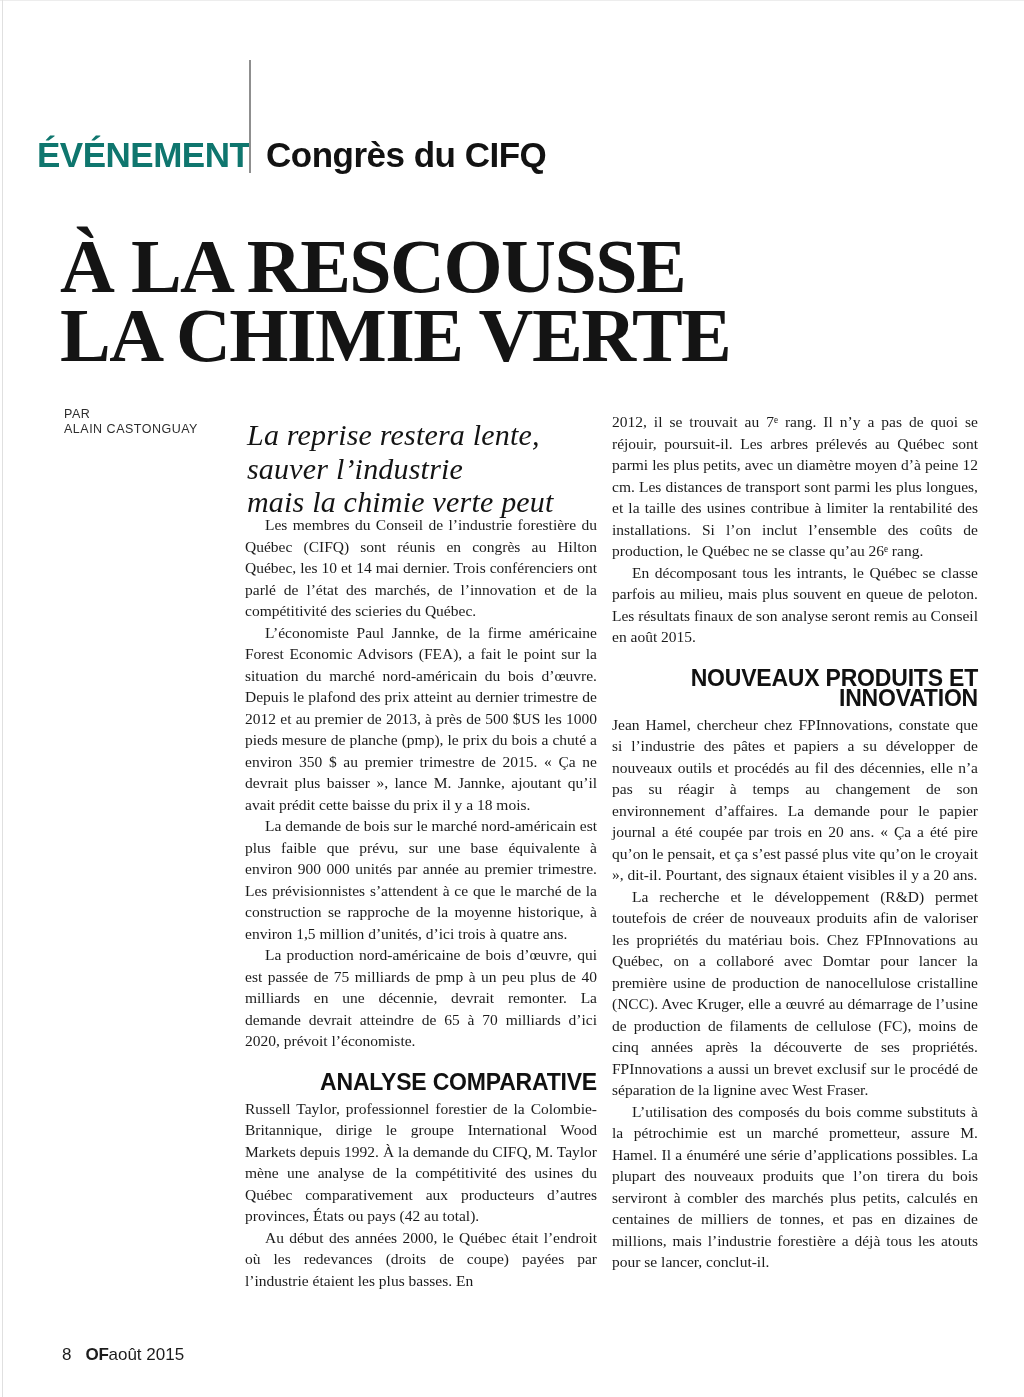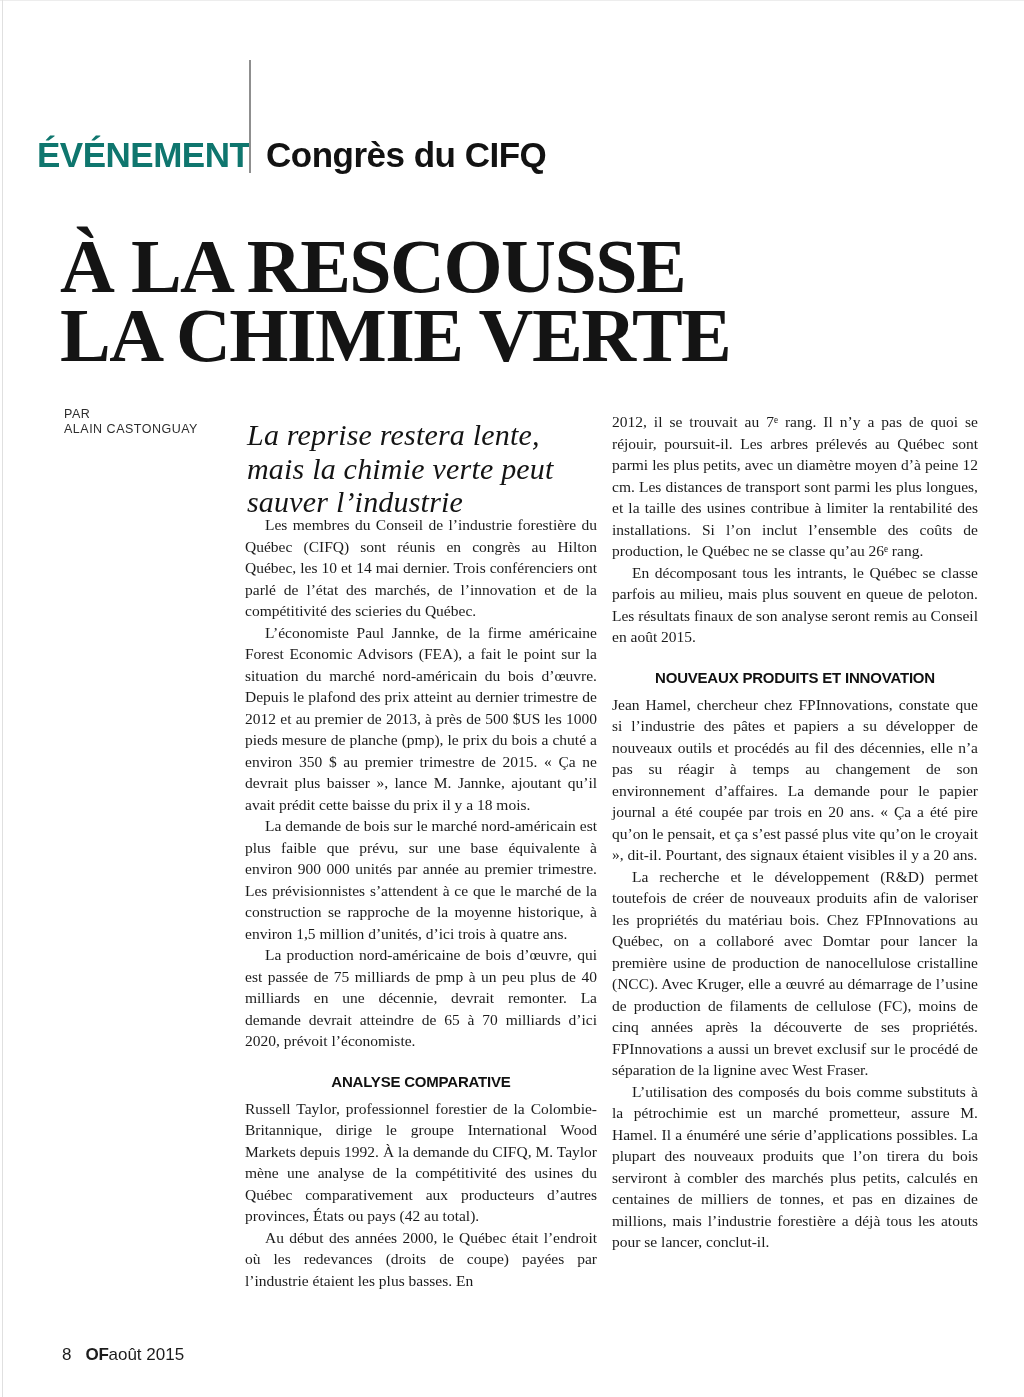--- a/index.html
+++ b/index.html
@@ -78,25 +78,25 @@
     font-size: 15.5px; line-height: 21.5px;
     text-align: justify;
     color: #1b1b1b;
   }
   .col-left  { left: 245px; top: 514px; width: 352px; }
   .col-right { left: 612px; top: 411px; width: 366px; }
   .col p { margin: 0; }
   .col p.indent { text-indent: 20px; }
   .section-heading {
     font-family: "Liberation Sans", sans-serif;
-    font-weight: bold; font-size: 15px; line-height: 20px;
+    font-weight: bold; font-size: 23px; line-height: 20px;
     letter-spacing: -0.2px;
     color: #111111;
     margin: 20px 0 6px 0;
-    text-align: center;
+    text-align: right;
   }
   .col > :first-child.section-heading { margin-top: 0; }
 
   
   .footer {
     position: absolute; left: 62px; top: 1344px;
     font-family: "Liberation Sans", sans-serif;
     font-size: 17px; line-height: 21px;
     color: #1c1c1c;
     display: flex; align-items: baseline;
@@ -121,22 +121,22 @@
     <div>LA CHIMIE VERTE</div>
   </div>
 
   <div class="byline">
     <div>PAR</div>
     <div>ALAIN CASTONGUAY</div>
   </div>
 
   <div class="standfirst">
     <div>La reprise restera lente,</div>
+    <div>sauver l’industrie</div>
     <div>mais la chimie verte peut</div>
-    <div>sauver l’industrie</div>
   </div>
 
   <div class="col col-left">
     <p class="indent">Les membres du Conseil de l’industrie forestière du Québec (CIFQ) sont réunis en congrès au Hilton Québec, les 10 et 14 mai dernier. Trois conférenciers ont parlé de l’état des marchés, de l’innovation et de la compétitivité des scieries du Québec.</p>
     <p class="indent">L’économiste Paul Jannke, de la firme américaine Forest Economic Advisors (FEA), a fait le point sur la situation du marché nord-américain du bois d’œuvre. Depuis le plafond des prix atteint au dernier trimestre de 2012 et au premier de 2013, à près de 500 $US les 1000 pieds mesure de planche (pmp), le prix du bois a chuté a environ 350 $ au premier trimestre de 2015. « Ça ne devrait plus baisser », lance M. Jannke, ajoutant qu’il avait prédit cette baisse du prix il y a 18 mois.</p>
     <p class="indent">La demande de bois sur le marché nord-américain est plus faible que prévu, sur une base équivalente à environ 900 000 unités par année au premier trimestre. Les prévisionnistes s’attendent à ce que le marché de la construction se rapproche de la moyenne historique, à environ 1,5 million d’unités, d’ici trois à quatre ans.</p>
     <p class="indent">La production nord-américaine de bois d’œuvre, qui est passée de 75 milliards de pmp à un peu plus de 40 milliards en une décennie, devrait remonter. La demande devrait atteindre de 65 à 70 milliards d’ici 2020, prévoit l’économiste.</p>
     <div class="section-heading">ANALYSE COMPARATIVE</div>
     <p>Russell Taylor, professionnel forestier de la Colombie-Britannique, dirige le groupe International Wood Markets depuis 1992. À la demande du CIFQ, M. Taylor mène une analyse de la compétitivité des usines du Québec comparativement aux producteurs d’autres provinces, États ou pays (42 au total).</p>
     <p class="indent">Au début des années 2000, le Québec était l’endroit où les redevances (droits de coupe) payées par l’industrie étaient les plus basses. En</p>

